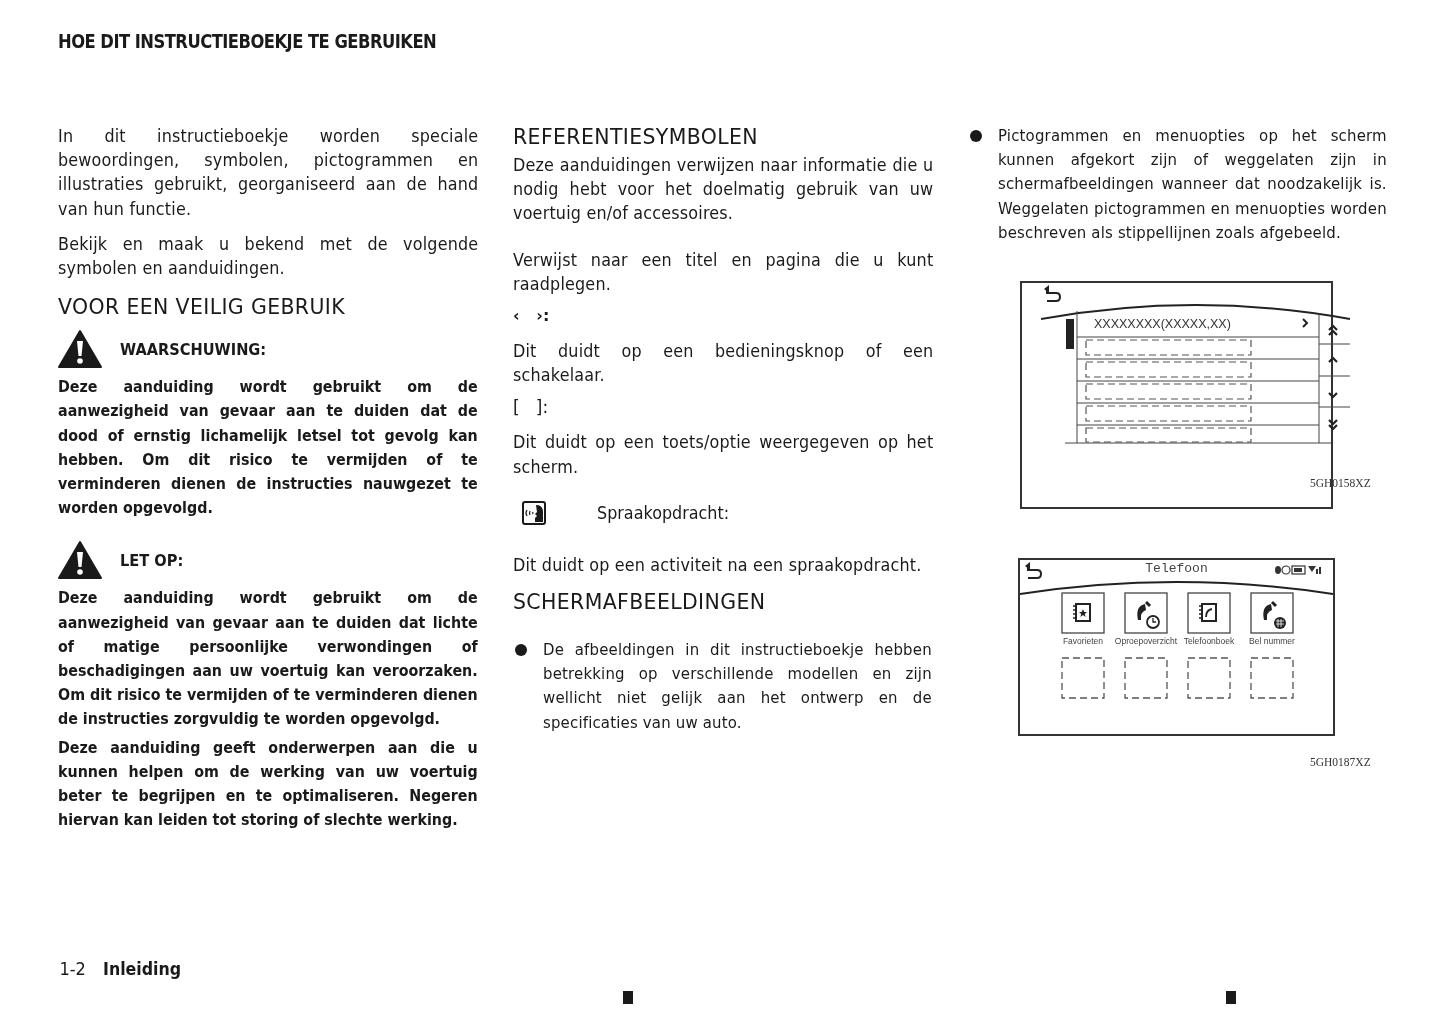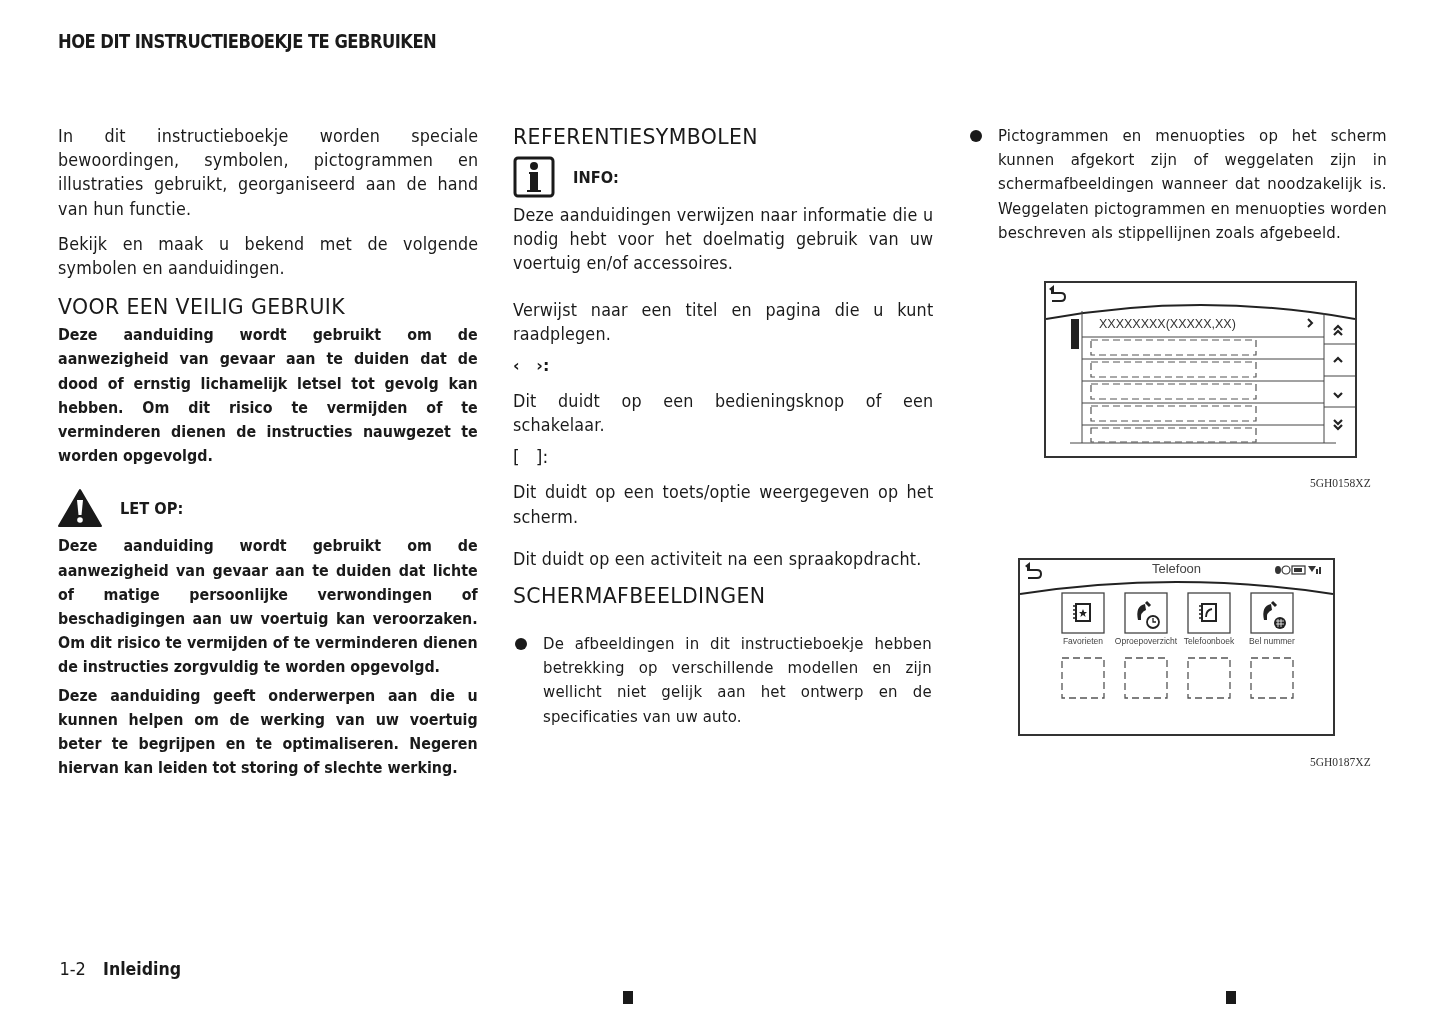--- a/index.html
+++ b/index.html
@@ -59,73 +59,81 @@
 </head>
 <body>
 
 <div class="page-header">HOE DIT INSTRUCTIEBOEKJE TE GEBRUIKEN</div>
 
 <div class="col col-1">
   <p class="body-text">In dit instructieboekje worden speciale bewoordingen, symbolen, pictogrammen en illustraties gebruikt, georganiseerd aan de hand van hun functie.</p>
   <p class="body-text" style="margin-top:11px">Bekijk en maak u bekend met de volgende symbolen en aanduidingen.</p>
   <h2 class="section-title" style="margin-top:14px">VOOR EEN VEILIG GEBRUIK</h2>
 
+  <div class="symbol-row" style="margin-top:8px">
+    <svg width="44" height="40" viewBox="0 0 44 40">
+      <path d="M22 2 L43 38 L1 38 Z" fill="#1a1a1a" stroke="#1a1a1a" stroke-width="2" stroke-linejoin="round"></path>
+      <path d="M19 12 L25 12 L23.5 27 L20.5 27 Z" fill="#fff"></path>
+      <circle cx="22" cy="32" r="2.8" fill="#fff"></circle>
+    </svg>
+    <span class="symbol-label">WAARSCHUWING:</span>
+  </div>
   <p class="body-bold" style="margin-top:4px">Deze aanduiding wordt gebruikt om de aanwezigheid van gevaar aan te duiden dat de dood of ernstig lichamelijk letsel tot gevolg kan hebben. Om dit risico te vermijden of te verminderen dienen de instructies nauwgezet te worden opgevolgd.</p>
 
   <div class="symbol-row" style="margin-top:18px">
     <svg width="44" height="40" viewBox="0 0 44 40">
       <path d="M22 2 L43 38 L1 38 Z" fill="#1a1a1a" stroke="#1a1a1a" stroke-width="2" stroke-linejoin="round"></path>
       <path d="M19 12 L25 12 L23.5 27 L20.5 27 Z" fill="#fff"></path>
       <circle cx="22" cy="32" r="2.8" fill="#fff"></circle>
     </svg>
     <span class="symbol-label">LET OP:</span>
   </div>
   <p class="body-bold" style="margin-top:4px">Deze aanduiding wordt gebruikt om de aanwezigheid van gevaar aan te duiden dat lichte of matige persoonlijke verwondingen of beschadigingen aan uw voertuig kan veroorzaken. Om dit risico te vermijden of te verminderen dienen de instructies zorgvuldig te worden opgevolgd.</p>
 
   <p class="body-bold" style="margin-top:4px">Deze aanduiding geeft onderwerpen aan die u kunnen helpen om de werking van uw voertuig beter te begrijpen en te optimaliseren. Negeren hiervan kan leiden tot storing of slechte werking.</p>
 </div>
 
 <div class="col col-2">
   <h2 class="section-title">REFERENTIESYMBOLEN</h2>
 
-  <div class="symbol-row" style="margin-top:6px">
-    <svg width="42" height="42" viewBox="0 0 42 42">
-      <rect x="2" y="2" width="38" height="38" rx="3" fill="none" stroke="#1a1a1a" stroke-width="3"></rect>
-      <circle cx="21" cy="10" r="4" fill="#1a1a1a"></circle>
-      <path d="M16 16 L25 16 L25 34 L28 34 L28 36 L14 36 L14 34 L17 34 L17 18 L16 18 Z" fill="#1a1a1a"></path>
-    </svg>
-    <span class="symbol-label">INFO:</span>
-  </div>
   <p class="body-text" style="margin-top:4px">Deze aanduidingen verwijzen naar informatie die u nodig hebt voor het doelmatig gebruik van uw voertuig en/of accessoires.</p>
 
   <p class="body-text" style="margin-top:22px">Verwijst naar een titel en pagina die u kunt raadplegen.</p>
 
   <div style="margin-top:10px; font-weight:bold; font-size:16px; height:24px; white-space:pre">‹   ›:</div>
   <p class="body-text" style="margin-top:9px">Dit duidt op een bedieningsknop of een schakelaar.</p>
 
   <div style="margin-top:10px; font-size:17px; height:24px; white-space:pre">[   ]:</div>
   <p class="body-text" style="margin-top:9px">Dit duidt op een toets/optie weergegeven op het scherm.</p>
 
+  <div class="symbol-row" style="margin-top:12px; padding-left:8px">
+    <svg width="26" height="26" viewBox="0 0 26 26">
+      <rect x="2" y="2" width="22" height="22" rx="2" fill="none" stroke="#1a1a1a" stroke-width="2"></rect>
+      <path d="M15 5 Q22 5 22 12 L22 22 L14 22 L14 18 L16 16 L14 14 L16 12 Z" fill="#1a1a1a"></path>
+      <path d="M6 10 Q4 13 6 16 M9 11 Q8 13 9 15 M12 12 Q11.5 13 12 14" stroke="#1a1a1a" stroke-width="1.2" fill="none"></path>
+    </svg>
+    <span class="symbol-label-normal" style="margin-left:50px">Spraakopdracht:</span>
+  </div>
   <p class="body-text" style="margin-top:18px">Dit duidt op een activiteit na een spraakopdracht.</p>
 
   <h2 class="section-title" style="margin-top:12px">SCHERMAFBEELDINGEN</h2>
   <div class="bullet-item" style="margin-top:24px">
     <span class="bullet-dot"></span>
     <p class="bullet-text">De afbeeldingen in dit instructieboekje hebben betrekking op verschillende modellen en zijn wellicht niet gelijk aan het ontwerp en de specificaties van uw auto.</p>
   </div>
 </div>
 
 <div class="col col-3">
   <div class="bullet-item">
     <span class="bullet-dot"></span>
     <p class="bullet-text">Pictogrammen en menuopties op het scherm kunnen afgekort zijn of weggelaten zijn in schermafbeeldingen wanneer dat noodzakelijk is. Weggelaten pictogrammen en menuopties worden beschreven als stippellijnen zoals afgebeeld.</p>
   </div>
 </div>
 
-<div class="figure" style="left:1044px; top:281px; width:313px; height:177px;">
+<div class="figure" style="left:1020px; top:281px; width:313px; height:228px;padding-left:19px;">
   <svg width="309" height="173" viewBox="0 0 309 173">
 
     <g>
       <path d="M6 6 L6 10 L15 10 Q19 10 19 14 Q19 18 15 18 L6 18" stroke="#222" stroke-width="2" fill="none"></path>
       <path d="M3 6 L8 2 L8 10 Z" fill="#222"></path>
     </g>
 
     <path d="M0 36 Q155 8 309 36" stroke="#222" stroke-width="2" fill="none"></path>
 
     <rect x="25" y="36" width="8" height="30" fill="#222"></rect>
@@ -221,21 +229,21 @@
       <text x="252" y="84">Bel nummer</text>
     </g>
 
     <g stroke="#555" stroke-width="1.3" stroke-dasharray="7,4" fill="none">
       <rect x="42" y="98" width="42" height="40"></rect>
       <rect x="105" y="98" width="42" height="40"></rect>
       <rect x="168" y="98" width="42" height="40"></rect>
       <rect x="231" y="98" width="42" height="40"></rect>
     </g>
   </svg>
-  <div style="position:absolute; left:0; right:0; top:1px; text-align:center; font-family:Liberation Sans, sans-serif; font-size:13px; color:#444;">Telefoon</div>
+  <div style="position:absolute; left:0; right:0; top:1px; text-align:center; font-family:Liberation Mono, monospace; font-size:13px; color:#444;">Telefoon</div>
 </div>
 <div class="fig-code" style="left:1310px; top:756px;">5GH0187XZ</div>
 
 <div class="footer-page">
   <span class="num">1-2</span>
   <span class="chap">Inleiding</span>
 </div>
 <div class="marker" style="left:623px;"></div>
 <div class="marker" style="left:1226px;"></div>
 

